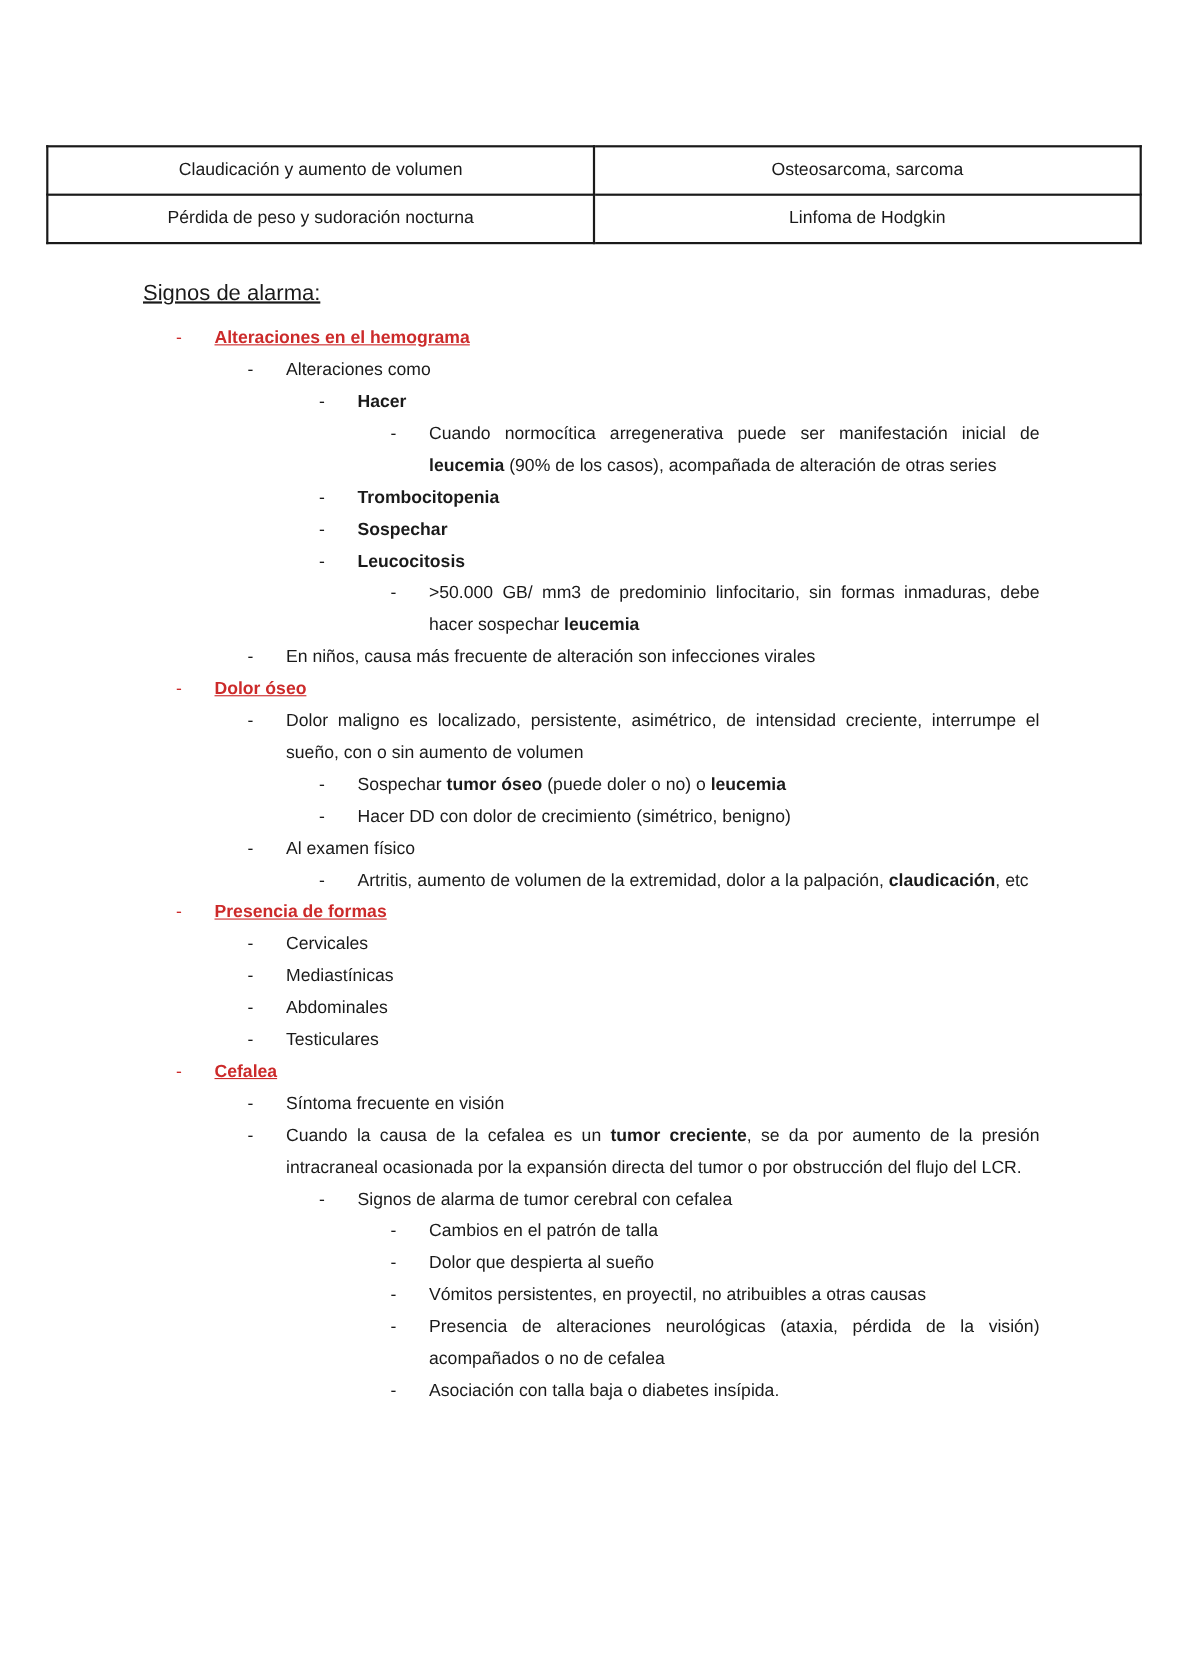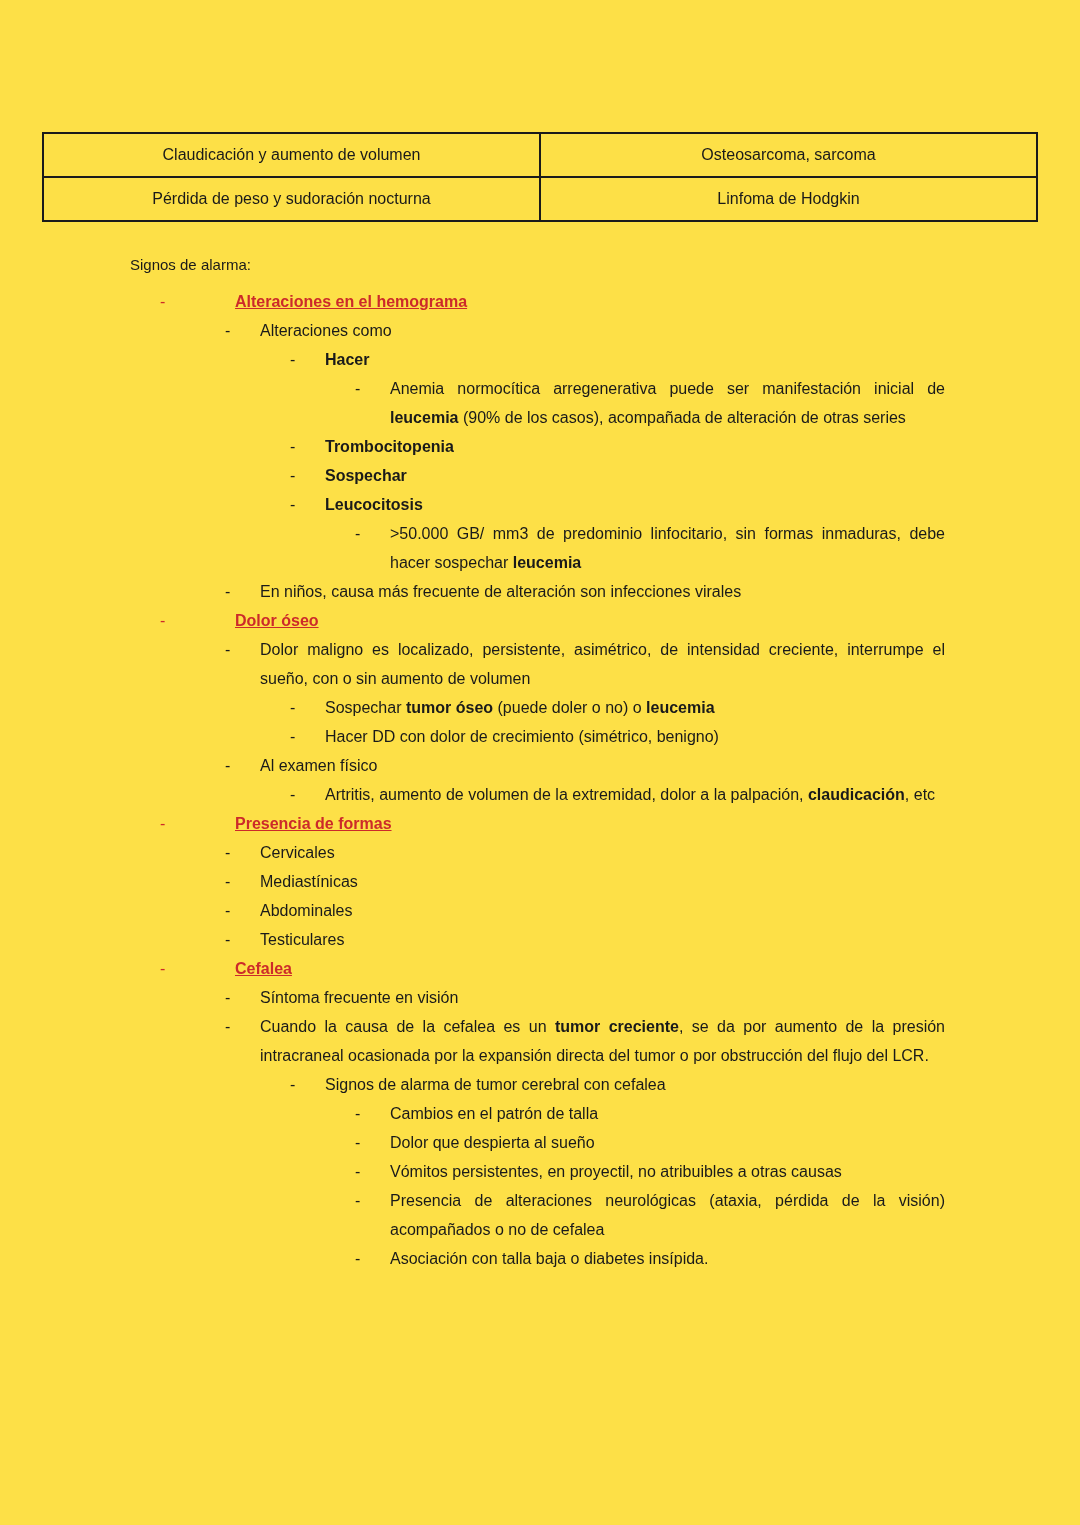--- a/index.html
+++ b/index.html
@@ -1,20 +1,20 @@
 <!DOCTYPE html>
 <html style="--red: #cc2a2a;"><head>
 <meta charset="utf-8">
 <style>
   html, body { margin: 0; padding: 0; background: #e9e9e9; }
   .page {
     width: 1080px;
     height: 1525px;
     margin: 0 auto;
-    background: #fde047;
+    background: #ffffff;
     font-family: "Liberation Sans", sans-serif;
     font-size: 16px;
     color: #1a1a1a;
     box-sizing: border-box;
     overflow: hidden;
   }
   
   .symptom-table {
     margin: 132px 42px 0 42px;
     width: 996px;
@@ -25,21 +25,22 @@
     border: 2px solid #1a1a1a;
     height: 42px;
     text-align: center;
     vertical-align: middle;
     padding: 0 6px;
     font-size: 16px;
   }
   
   .section-heading {
     margin: 34px 0 14px 130px;
-    font-size: 15px;
+    font-size: 20px;
+    text-decoration: underline;
     color: #1a1a1a;
   }
   
   .alarm-list {
     margin: 0 135px 0 160px;
   }
   .li {
     display: flex;
     line-height: 29px;
     margin: 0;
@@ -48,21 +49,21 @@
     flex: 0 0 35px;
     width: 35px;
   }
   .li .content { flex: 1 1 auto; min-width: 0; }
   .level-0 { padding-left: 0; }
   .level-1 { padding-left: 65px; }
   .level-2 { padding-left: 130px; }
   .level-3 { padding-left: 195px; }
   .justify .content { text-align: justify; }
   .b { font-weight: bold; }
-  .u { text-decoration: underline; margin-left: 40px; }
+  .u { text-decoration: underline; }
   .red .marker,
   .red .content span {
     color: var(--red, #cc2a2a);
   }
 </style>
 </head>
 <body>
 
 <div class="page">
 
@@ -89,21 +90,21 @@
       <div class="li level-1">
         <span class="marker">-</span>
         <div class="content"><span>Alteraciones como</span></div>
       </div>
       <div class="li level-2">
         <span class="marker">-</span>
         <div class="content"><span class="b">Hacer</span></div>
       </div>
       <div class="li level-3 justify">
         <span class="marker">-</span>
-        <div class="content"><span>Anemia normocítica arregenerativa puede ser manifestación inicial de </span><span class="b">leucemia</span><span> (90% de los casos), acompañada de alteración de otras series</span></div>
+        <div class="content"><span>Cuando normocítica arregenerativa puede ser manifestación inicial de </span><span class="b">leucemia</span><span> (90% de los casos), acompañada de alteración de otras series</span></div>
       </div>
       <div class="li level-2">
         <span class="marker">-</span>
         <div class="content"><span class="b">Trombocitopenia</span></div>
       </div>
       <div class="li level-2">
         <span class="marker">-</span>
         <div class="content"><span class="b">Sospechar</span></div>
       </div>
       <div class="li level-2">

